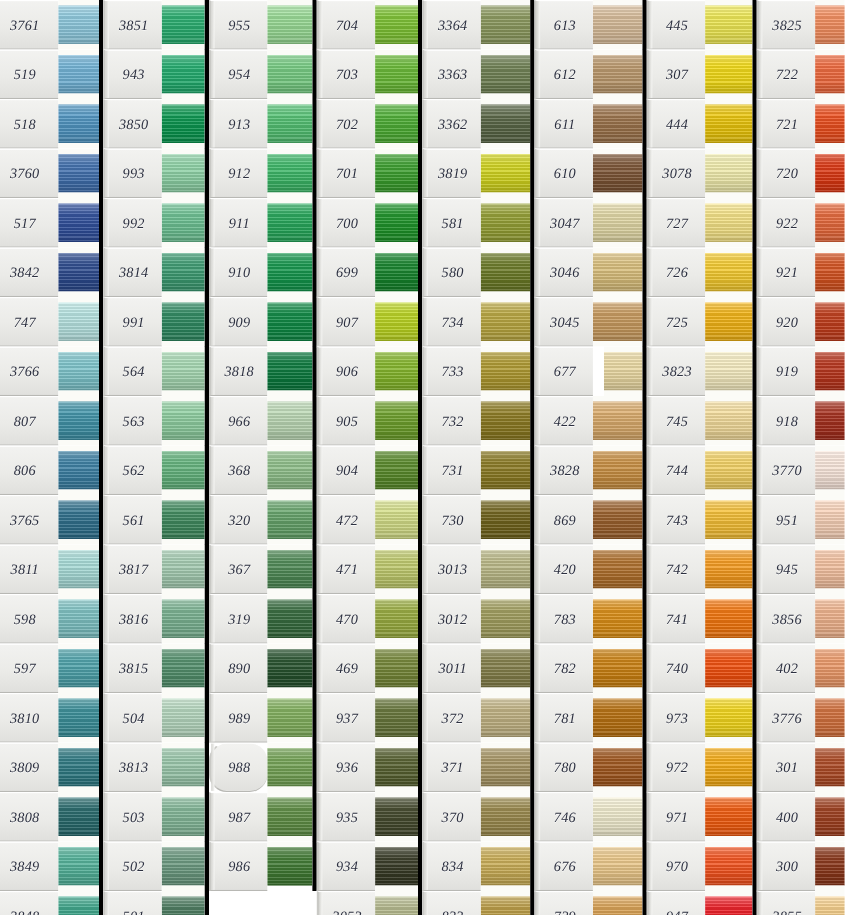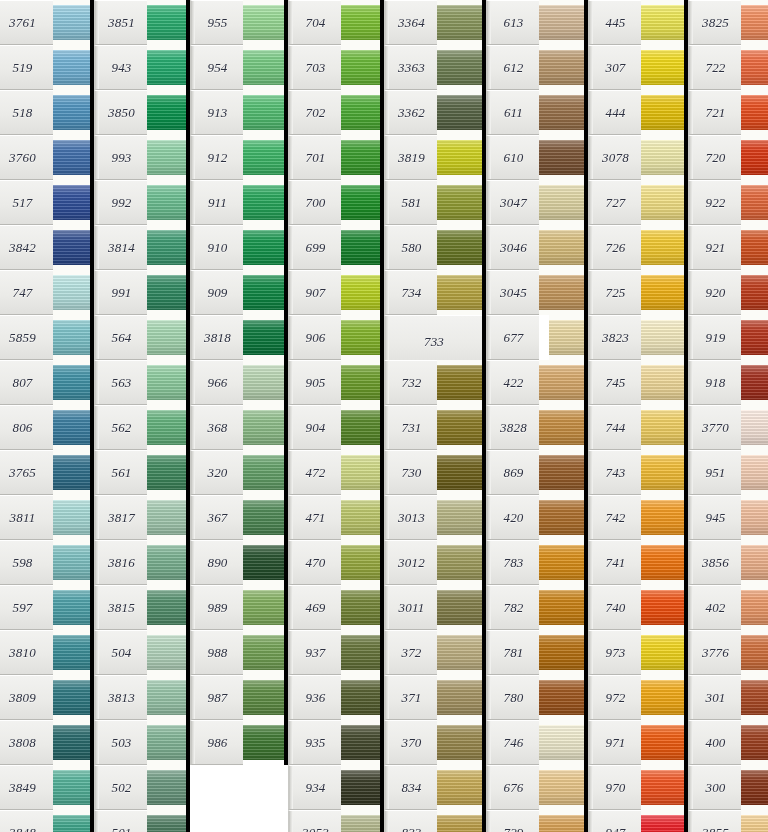--- a/index.html
+++ b/index.html
@@ -165,21 +165,21 @@
         </div>
         <div class="floss">
           <div class="gap-top"></div>
           <div class="band" style="background-color: rgb(185, 230, 228);"></div>
           <div class="sheen"></div>
           <div class="gap-bot"></div>
         </div>
       </div>
       <div class="swatch-row" style="height: 45px;">
         <div class="code-cell" style="flex-basis: 63px; margin-left: -10px;">
-          <span class="code-text">5859</span>
+          <span class="code-text">3766</span>
         </div>
         <div class="floss">
           <div class="gap-top"></div>
           <div class="band" style="background-color: rgb(126, 198, 205);"></div>
           <div class="sheen"></div>
           <div class="gap-bot"></div>
         </div>
       </div>
       <div class="swatch-row" style="height: 45px;">
         <div class="code-cell" style="flex-basis: 63px; margin-left: -10px;">
@@ -640,20 +640,31 @@
         </div>
         <div class="floss">
           <div class="gap-top"></div>
           <div class="band" style="background-color: rgb(78, 138, 85);"></div>
           <div class="sheen"></div>
           <div class="gap-bot"></div>
         </div>
       </div>
       <div class="swatch-row" style="height: 45px;">
         <div class="code-cell" style="flex-basis: 53px;">
+          <span class="code-text">319</span>
+        </div>
+        <div class="floss">
+          <div class="gap-top"></div>
+          <div class="band" style="background-color: rgb(53, 107, 61);"></div>
+          <div class="sheen"></div>
+          <div class="gap-bot"></div>
+        </div>
+      </div>
+      <div class="swatch-row" style="height: 45px;">
+        <div class="code-cell" style="flex-basis: 53px;">
           <span class="code-text">890</span>
         </div>
         <div class="floss">
           <div class="gap-top"></div>
           <div class="band" style="background-color: rgb(37, 81, 44);"></div>
           <div class="sheen"></div>
           <div class="gap-bot"></div>
         </div>
       </div>
       <div class="swatch-row" style="height: 45px;">
@@ -661,21 +672,21 @@
           <span class="code-text">989</span>
         </div>
         <div class="floss">
           <div class="gap-top"></div>
           <div class="band" style="background-color: rgb(130, 177, 93);"></div>
           <div class="sheen"></div>
           <div class="gap-bot"></div>
         </div>
       </div>
       <div class="swatch-row" style="height: 45px;">
-        <div class="code-cell" style="flex-basis: 53px;">
+        <div class="code-cell" style="flex-basis: 53px; border-radius: 16px;">
           <span class="code-text">988</span>
         </div>
         <div class="floss">
           <div class="gap-top"></div>
           <div class="band" style="background-color: rgb(116, 164, 85);"></div>
           <div class="sheen"></div>
           <div class="gap-bot"></div>
         </div>
       </div>
       <div class="swatch-row" style="height: 45px;">
@@ -981,21 +992,21 @@
         <div class="code-cell" style="flex-basis: 53px;">
           <span class="code-text">734</span>
         </div>
         <div class="floss">
           <div class="gap-top"></div>
           <div class="band" style="background-color: rgb(187, 168, 64);"></div>
           <div class="sheen"></div>
           <div class="gap-bot"></div>
         </div>
       </div>
-      <div class="swatch-row" style="height: 45px; flex-direction: column;">
+      <div class="swatch-row" style="height: 45px;">
         <div class="code-cell" style="flex-basis: 53px;">
           <span class="code-text">733</span>
         </div>
         <div class="floss">
           <div class="gap-top"></div>
           <div class="band" style="background-color: rgb(176, 154, 47);"></div>
           <div class="sheen"></div>
           <div class="gap-bot"></div>
         </div>
       </div>

